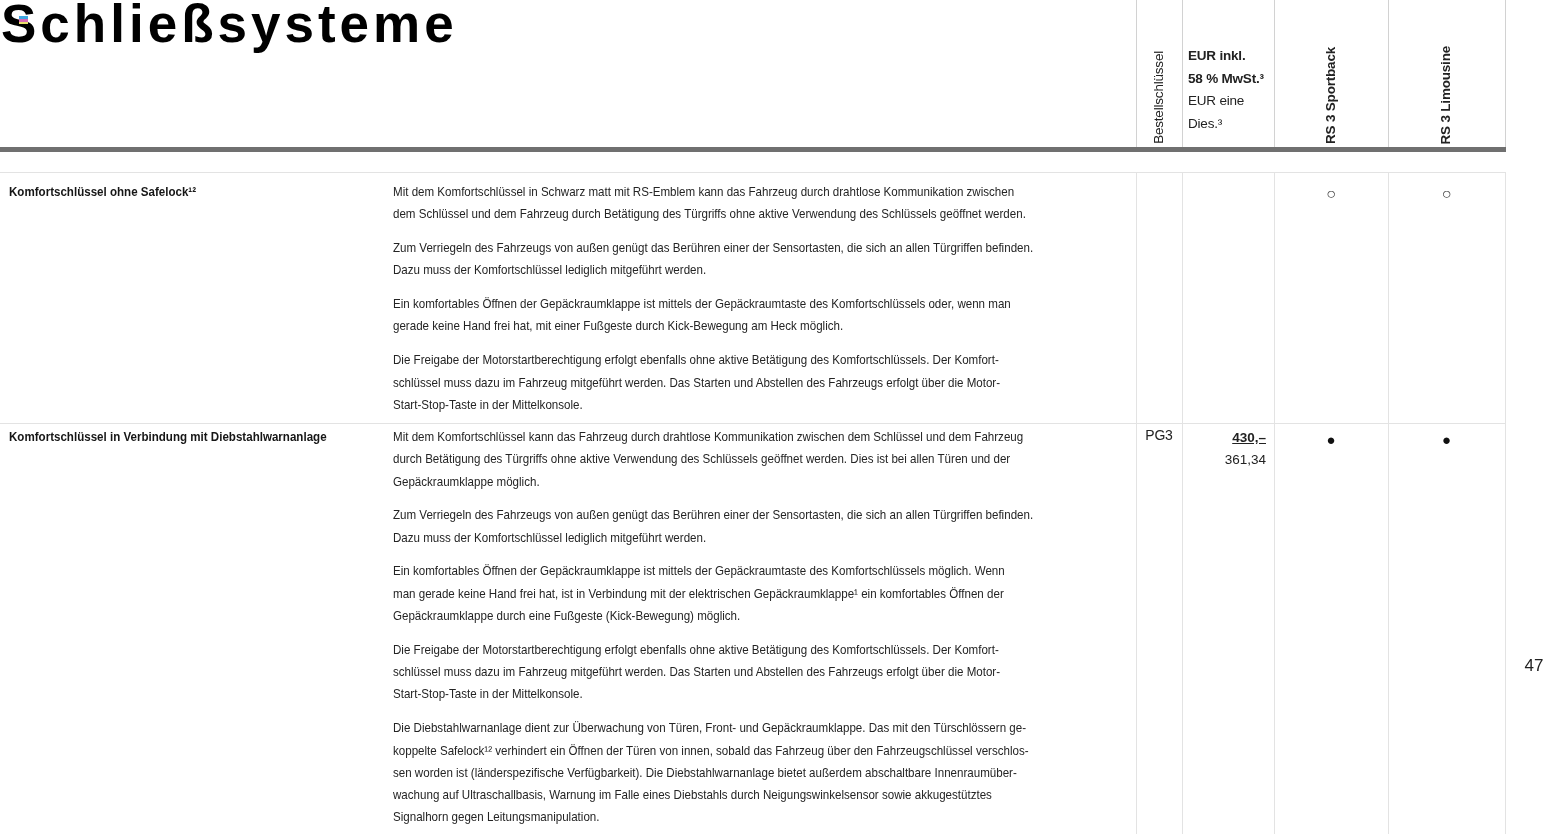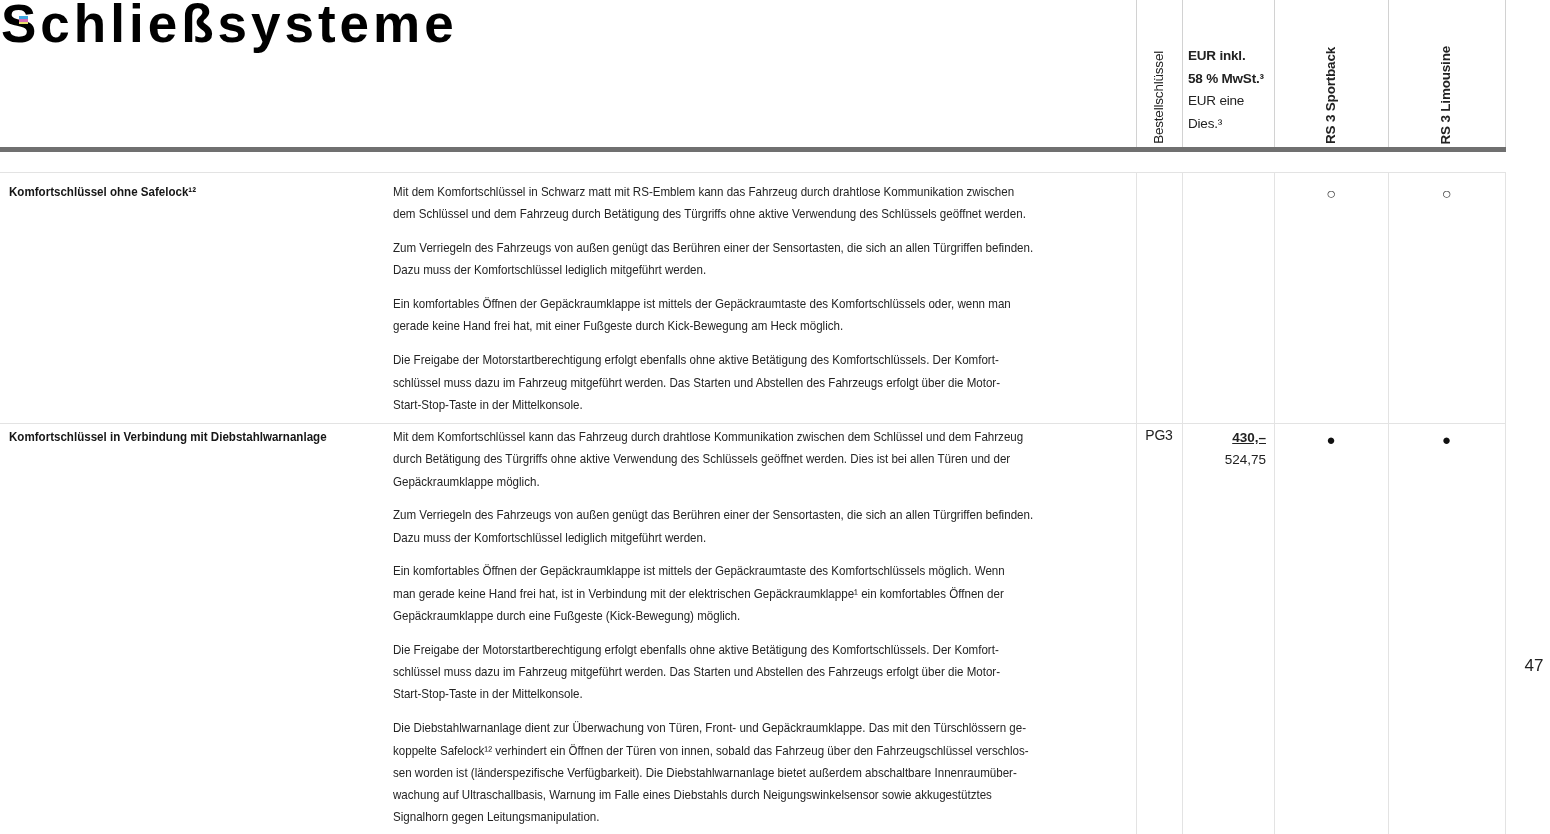--- a/index.html
+++ b/index.html
@@ -200,21 +200,21 @@
 Start-Stop-Taste in der Mittelkonsole.</p>
       <p>Die Diebstahlwarnanlage dient zur Überwachung von Türen, Front- und Gepäckraumklappe. Das mit den Türschlössern ge-
 koppelte Safelock¹² verhindert ein Öffnen der Türen von innen, sobald das Fahrzeug über den Fahrzeugschlüssel verschlos-
 sen worden ist (länderspezifische Verfügbarkeit). Die Diebstahlwarnanlage bietet außerdem abschaltbare Innenraumüber-
 wachung auf Ultraschallbasis, Warnung im Falle eines Diebstahls durch Neigungswinkelsensor sowie akkugestütztes
 Signalhorn gegen Leitungsmanipulation.</p>
     </div>
     <div class="order-code" style="top:4px">PG3</div>
     <div class="price-cell" style="top:4px">
       <div class="p-incl">430,–</div>
-      <div>524,75</div>
+      <div>361,34</div>
     </div>
     <div class="mark sportback standard" style="top:9px">●</div>
     <div class="mark limousine standard" style="top:9px">●</div>
   </div>
 
   <div class="page-number">47</div>
 
 </div>
 
 </body></html>

